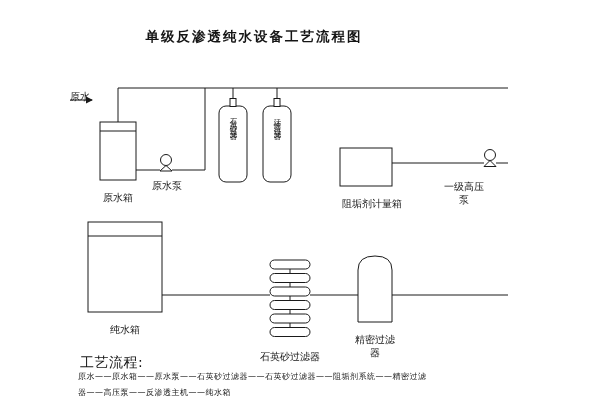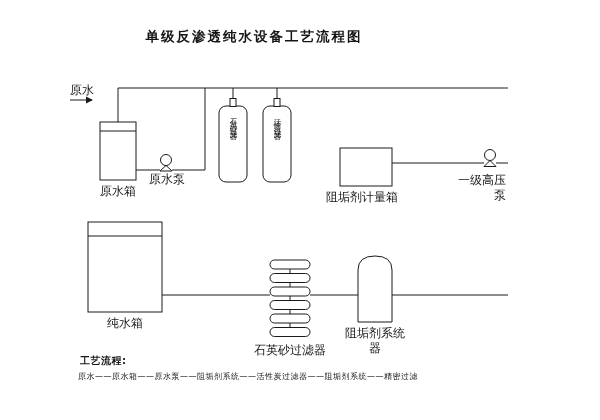--- a/index.html
+++ b/index.html
@@ -16,40 +16,41 @@
   .title {
     position: absolute;
     top: 28px; left: 0; width: 100%;
     text-align: center;
     font-size: 13.5px;
     font-weight: 700;
     letter-spacing: 2px;
   }
   .lbl {
     position: absolute;
-    font-size: 12px;
+    font-size: 10px;
     line-height: 1.25;
     white-space: nowrap;
+    margin-top: 8px;
   }
   .center { transform: translateX(-50%); text-align: center; }
   .vlbl {
     position: absolute;
     writing-mode: vertical-rl;
     text-orientation: upright;
     font-size: 7.5px;
     letter-spacing: 3px;
     white-space: nowrap;
   }
   .legend {
     position: absolute;
     font-size: 8px;
     letter-spacing: 0.5px;
     white-space: nowrap;
   }
-  .legend.head { font-weight: 700; font-size: 10px; text-align: right; }
+  .legend.head { font-weight: 400; font-size: 14px; text-align: right; }
 </style>
 </head>
 <body>
 
 <div class="page">
 
   <div class="title">单级反渗透纯水设备工艺流程图</div>
 
   <svg width="600" height="420" viewBox="0 0 600 420">
 
@@ -126,32 +127,33 @@
   <div class="lbl" style="left:70px; top:83px;">原水</div>
 
   <div class="lbl center" style="left:118px; top:184px;text-align:center;">原水箱</div>
 
   <div class="lbl center" style="left:167px; top:172px;">原水泵</div>
 
   <div class="vlbl" style="left:228px; top:112px;">石英砂过滤器</div>
 
   <div class="vlbl" style="left:272px; top:112px;">活性炭过滤器</div>
 
-  <div class="lbl center" style="left:362px; top:190px;">阻垢剂计量箱</div>
+  <div class="lbl center" style="left:372px; top:190px;">阻垢剂计量箱</div>
 
-  <div class="lbl center" style="left:482px; top:173px;text-align:right;">
+  <div class="lbl center" style="left:464px; top:173px;">
     <div>一级高压</div>
     <div>泵</div>
   </div>
 
   <div class="lbl center" style="left:375px; top:326px;">
-    <div>阻垢剂系统</div>
+    <div>精密过滤</div>
     <div>器</div>
   </div>
 
   <div class="lbl center" style="left:290px; top:343px;">石英砂过滤器</div>
 
   <div class="lbl center" style="left:125px; top:316px;text-align:center;">纯水箱</div>
 
   <div class="legend head" style="left:80px; top:354px;">工艺流程:</div>
-  <div class="legend" style="left:78px; top:371px;">原水——原水箱——原水泵——阻垢剂系统——活性炭过滤器——阻垢剂系统——精密过滤</div>
+  <div class="legend" style="left:78px; top:371px;">原水——原水箱——原水泵——石英砂过滤器——石英砂过滤器——阻垢剂系统——精密过滤</div>
+  <div class="legend" style="left:78px; top:387px;">器——高压泵——反渗透主机——纯水箱</div>
 
 </div>
 
 </body></html>

